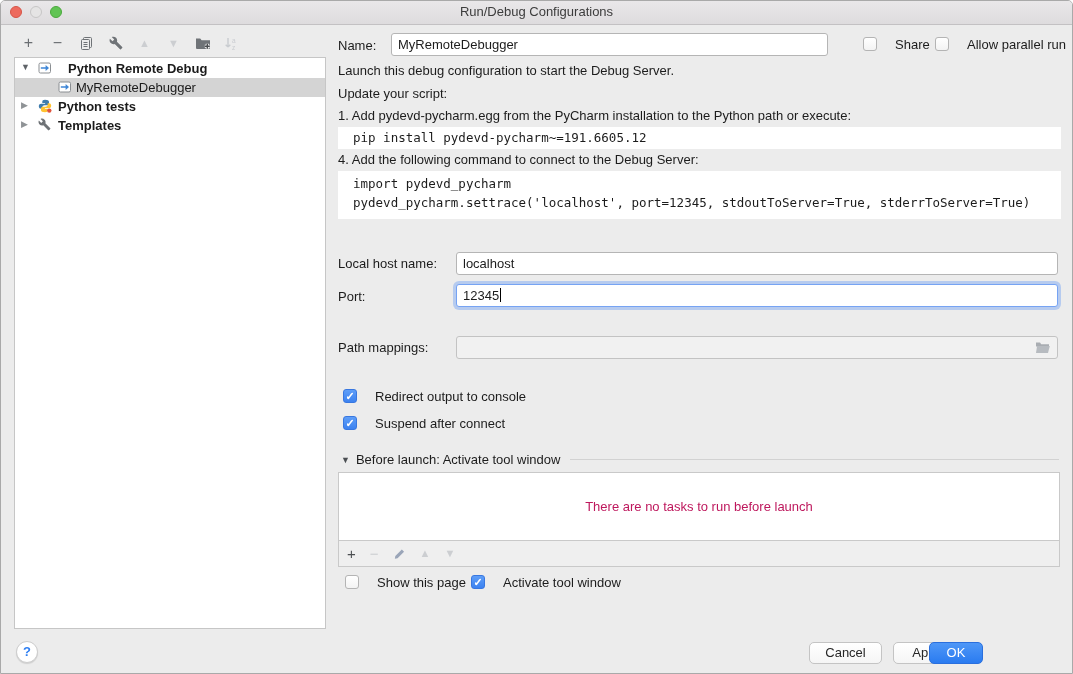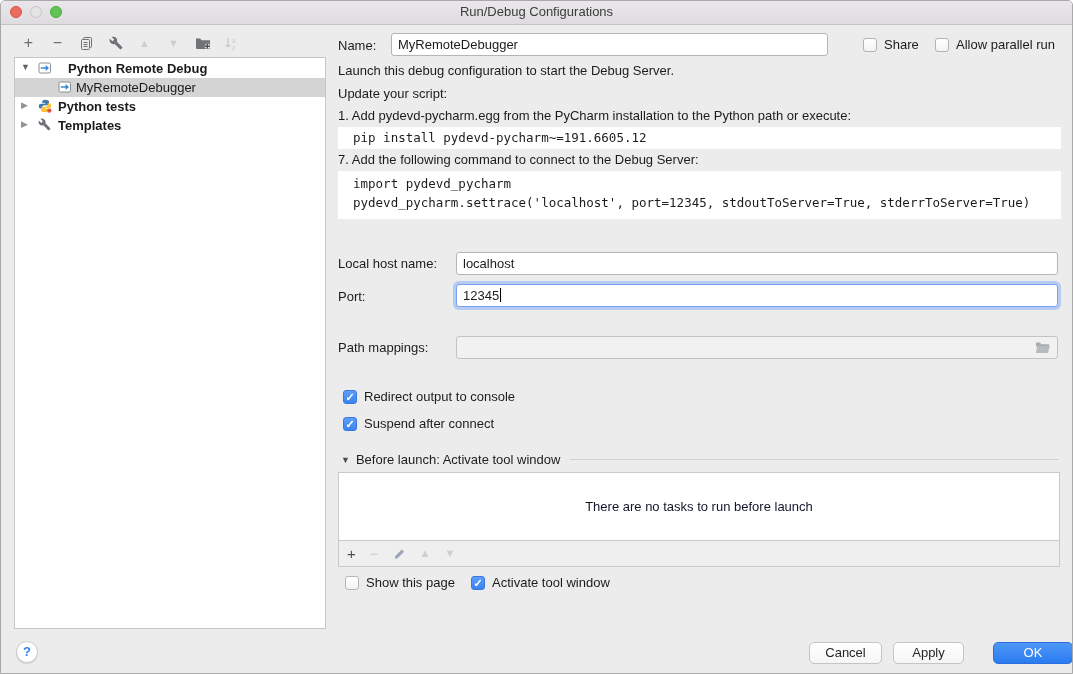--- a/index.html
+++ b/index.html
@@ -42,35 +42,35 @@
            border-radius:3px; font-family:"Liberation Sans",sans-serif; font-size:13px; color:#1c1c1c;
            padding:0 6px; line-height:21px; }
   input.field { outline:none; }
   .field.focused { border:1px solid #76a3f3; box-shadow:0 0 0 3px rgba(118,163,243,.45); }
   .field.disabled { background:#f1f1f1; border-color:#c3c3c3; }
   .caret { display:inline-block; width:1px; height:14px; background:#000; vertical-align:-2px; margin-left:1px; }
   .codeblock { position:absolute; left:337px; width:723px; background:#ffffff;
                font-family:"DejaVu Sans Mono", monospace; font-size:12.5px; color:#1c1c1c; padding-left:15px; }
 
   
-  .cbrow { position:absolute; display:flex; align-items:center; gap:7px; font-size:13px; color:#1c1c1c; }
+  .cbrow { position:absolute; display:flex; gap:18px; font-size:13px; color:#1c1c1c; }
   .cb { width:14px; height:14px; flex:0 0 14px; border:1px solid #b4b4b4; border-radius:3px;
         background:linear-gradient(#ffffff,#f3f3f3); }
   .cb .tick { display:none; color:#fff; font-size:11px; line-height:13px; text-align:center; font-weight:bold; }
   .cb.checked { background:linear-gradient(#5e9ef8,#3c82f0); border-color:#3877e0; }
   .cb.checked .tick { display:block; }
 
   
   .bl-header { position:absolute; left:340px; top:451px; width:718px; display:flex; align-items:center; gap:6px;
                font-size:13px; color:#1c1c1c; }
   .bl-header .tri { font-size:9px; color:#4a4e52; }
   .bl-header .hline { flex:1; border-top:1px solid #d2d2d2; margin-left:4px; }
   .task-box { position:absolute; left:337px; top:471px; width:722px; height:69px; background:#fff;
               border:1px solid #c9c9c9; display:flex; align-items:center; justify-content:center; }
-  .task-empty { font-size:13px; color:#0f172a; }
+  .task-empty { font-size:13px; color:#be185d; }
   .task-toolbar { position:absolute; left:337px; top:540px; width:722px; height:26px; background:#efefef;
                   border:1px solid #c9c9c9; border-top:none; display:flex; align-items:center; padding-left:8px; gap:14px; }
 
   
   .help-btn { position:absolute; left:15px; top:640px; width:22px; height:22px; border-radius:50%;
               background:#fff; border:1px solid #cdcdcd; box-shadow:0 1px 1px rgba(0,0,0,.12);
               color:#2f7ff2; font-size:13px; font-weight:bold; text-align:center; line-height:20px; }
   .btn { position:absolute; top:641px; height:22px; border-radius:5px; background:linear-gradient(#ffffff,#f5f5f5);
          border:1px solid #c4c4c4; font-size:13px; color:#262626; text-align:center; line-height:20px; }
   .btn.primary { background:linear-gradient(#4e97f7,#2a7bf0); border-color:#2a6fdd; color:#fff; }
@@ -195,21 +195,21 @@
   </div>
   <div class="cbrow" style="left:934px; top:36px">
     <span class="cb"></span>
     <span>Allow parallel run</span>
   </div>
 
   <div class="para" style="left:337px; top:62px">Launch this debug configuration to start the Debug Server.</div>
   <div class="para" style="left:337px; top:85px">Update your script:</div>
   <div class="para" style="left:337px; top:107px">1. Add pydevd-pycharm.egg from the PyCharm installation to the Python path or execute:</div>
   <div class="codeblock" style="top:126px; height:22px; line-height:22px">pip install pydevd-pycharm~=191.6605.12</div>
-  <div class="para" style="left:337px; top:151px">7. Add the following command to connect to the Debug Server:</div>
+  <div class="para" style="left:337px; top:151px">4. Add the following command to connect to the Debug Server:</div>
   <div class="codeblock" style="top:170px; height:48px; line-height:19px; padding-top:3px">
     <div>import pydevd_pycharm</div>
     <div>pydevd_pycharm.settrace('localhost', port=12345, stdoutToServer=True, stderrToServer=True)</div>
   </div>
 
   <span class="lbl" style="left:337px; top:255px">Local host name:</span>
   <input class="field" style="left: 455px; top: 251px; width: 602px;" value="localhost">
 
   <span class="lbl" style="left:337px; top:288px">Port:</span>
   <div class="field focused" style="left:455px; top:283px; width:602px">
@@ -266,15 +266,15 @@
   <div class="cbrow" style="left:470px; top:574px">
     <span class="cb checked">
         <span class="tick">✓</span>
       </span>
     <span>Activate tool window</span>
   </div>
 
   <div class="help-btn">?</div>
   <div class="btn" style="left:808px; width:73px">Cancel</div>
   <div class="btn" style="left:892px; width:71px">Apply</div>
-  <div class="btn primary" style="left:992px; width:80px">OK</div>
+  <div class="btn primary" style="left:928px; width:54px">OK</div>
 
 </div>
 
 </body></html>

